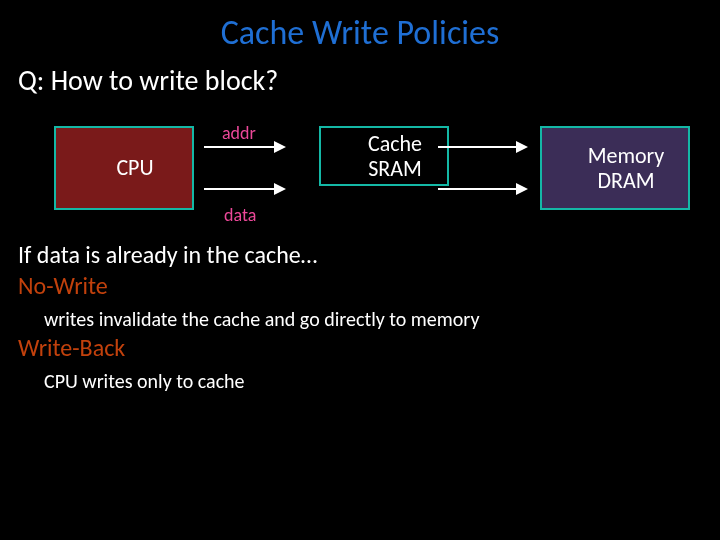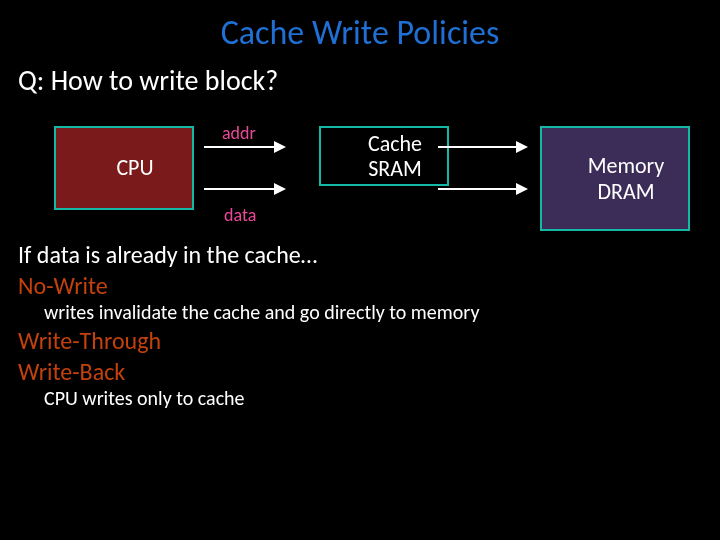--- a/index.html
+++ b/index.html
@@ -54,21 +54,21 @@
     background: #7a1a1a;
   }
   .cache-box {
     left: 268px; top: 10px;
     width: 130px; height: 60px;
     background: #000;
     margin-left: 23px;
   }
   .mem-box {
     left: 512px; top: 10px;
-    width: 150px; height: 105px;
+    width: 150px; height: 84px;
     background: #3b2d57;
   }
   .arrow {
     position: absolute;
     height: 2px;
     background: #fff;
   }
   .arrow::after {
     content: "";
     position: absolute;
@@ -97,21 +97,21 @@
     margin: 0 0 2px 0;
   }
   .policy {
     font-size: 24px;
     color: #c2410c;
     margin: 2px 0 0 0;
   }
   .desc {
     font-size: 20px;
     color: #fff;
-    margin: 0 0 2px 26px;
+    margin: 7px 0 2px 26px;
     line-height: 1.2;
   }
 </style>
 </head>
 <body>
 
 <div class="slide">
   <div class="title">Cache Write Policies</div>
   <div class="question">Q: How to write block?</div>
 
@@ -136,18 +136,17 @@
     <div class="lbl lbl-addr">addr</div>
     <div class="lbl lbl-data">data</div>
   </div>
 
   <div class="body">
     <div class="lead">If data is already in the cache…</div>
 
     <div class="policy">No-Write</div>
     <div class="desc">writes invalidate the cache and go directly to memory</div>
 
-    <div class="policy">Write-Through</div>
 
     <div class="policy">Write-Back</div>
     <div class="desc">CPU writes only to cache</div>
   </div>
 </div>
 
 </body></html>

